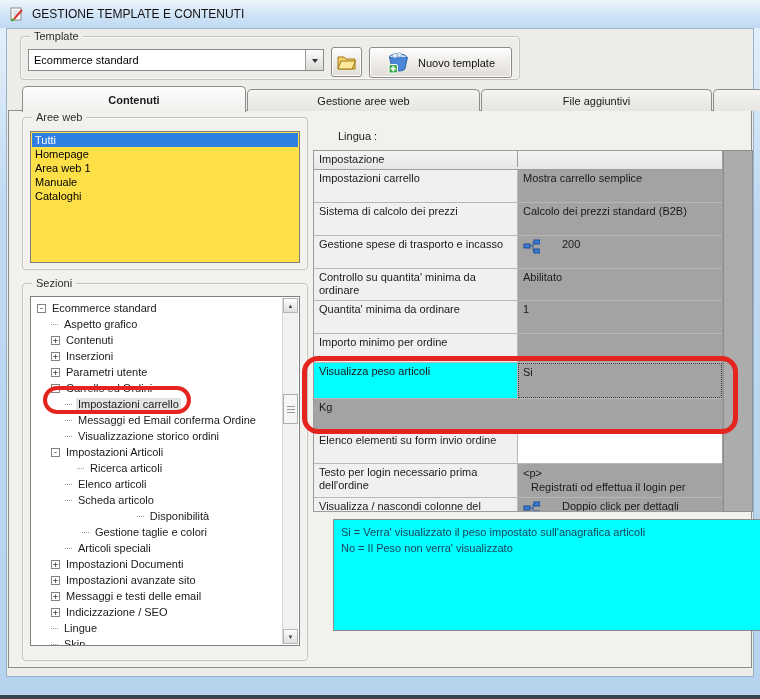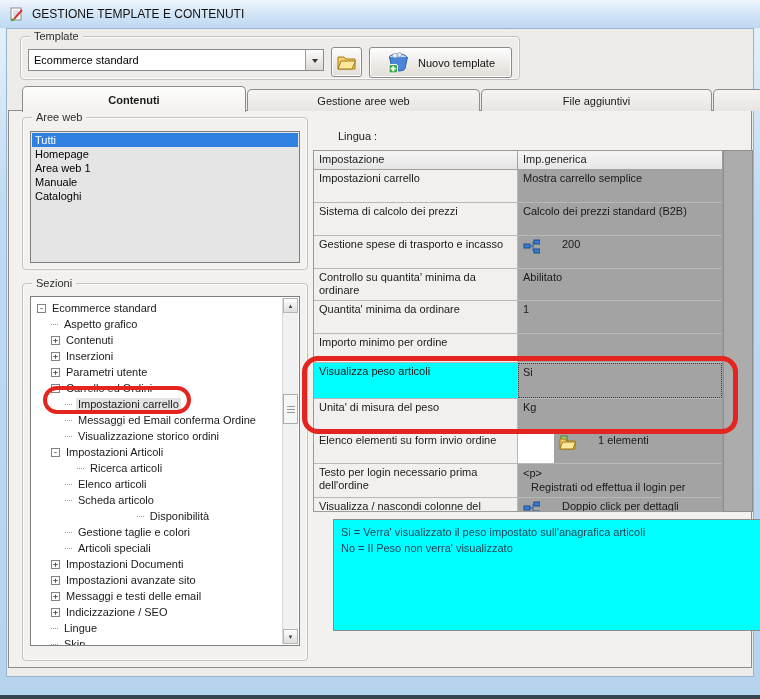--- a/index.html
+++ b/index.html
@@ -63,21 +63,21 @@
   
   .subpanel { position:absolute; border:1px solid #dedcd8; border-radius:3px; }
   .panel-left { left:14px; top:113px; width:293px; height:551px; }
   .panel-right { left:310px; top:113px; width:438px; height:551px; }
 
   .gb-aree { left:22px; top:117px; width:286px; height:153px; z-index:2; }
   .gb-sezioni { left:22px; top:283px; width:286px; height:378px; z-index:2; }
 
   
   .listbox { position:absolute; left:30px; top:131px; width:270px; height:132px;
-    background:#e5e5e5; border:1px solid #7f7f7f; padding:1px; z-index:3; overflow:hidden; }
+    background:#fde047; border:1px solid #7f7f7f; padding:1px; z-index:3; overflow:hidden; }
   .list-item { height:14px; line-height:14px; padding-left:3px; font-size:11px; color:#000; white-space:nowrap; }
   .list-item.selected { background:#2f80e0; color:#fff; }
 
   
   .treebox { position:absolute; left:30px; top:296px; width:270px; height:350px;
     background:#fff; border:1px solid #7f7f7f; padding-top:3px; z-index:3; overflow:hidden; }
   .tree-inner { width:252px; overflow:hidden; }
   .tree-row { height:16px; display:flex; align-items:center; font-size:11px; white-space:nowrap; }
   .expander { flex:0 0 auto; width:9px; height:9px; border:1px solid #828282; background:#fff;
     display:inline-flex; align-items:center; justify-content:center;
@@ -96,21 +96,21 @@
   .grip { width:8px; height:7px; border-top:1px solid #9a9a9a; border-bottom:1px solid #9a9a9a;
     background:linear-gradient(transparent 2px, #9a9a9a 2px, #9a9a9a 3px, transparent 3px); }
 
   
   .lingua-label { position:absolute; left:338px; top:130px; font-size:11px; z-index:2; }
 
   
   .grid { position:absolute; left:313px; top:150px; width:410px; height:362px;
     border:1px solid #9b9b9b; background:#fff; overflow:hidden; z-index:2; }
   .g-header { display:flex; height:19px; background:linear-gradient(#f5f5f5,#e6e6e6);
-    border-bottom:1px solid #9f9f9f; }
+    border-bottom:1px solid #9f9f9f;flex-direction:column; }
   .g-hcell { padding:2px 5px; font-size:11px; color:#222; }
   .g-hcell.c1 { width:204px; border-right:1px solid #9f9f9f; }
   .g-hcell.c2 { flex:1; }
   .g-row { display:flex; border-bottom:1px solid #b8b8b8; }
   .g-label { width:204px; background:#f1f0ee; border-right:1px solid #b8b8b8;
     padding:2px 5px; font-size:11px; line-height:13px; }
   .g-label.hl { background:#00ffff; }
   .g-value { flex:1; background:#a3a3a3; padding:2px 5px; font-size:11px; line-height:13px;
     display:flex; align-items:flex-start; }
   .g-value.sel { padding:0; }
@@ -267,21 +267,21 @@
         <span class="tree-label">Elenco articoli</span>
       </div>
       <div class="tree-row" style="padding-left: 34px;">
         <span class="stub"></span>
         <span class="tree-label">Scheda articolo</span>
       </div>
       <div class="tree-row" style="padding-left: 34px; justify-content: center;">
         <span class="stub"></span>
         <span class="tree-label">Disponibilità</span>
       </div>
-      <div class="tree-row" style="padding-left: 34px;">
+      <div class="tree-row" style="padding-left: 51px;">
         <span class="stub"></span>
         <span class="tree-label">Gestione taglie e colori</span>
       </div>
       <div class="tree-row" style="padding-left: 34px;">
         <span class="stub"></span>
         <span class="tree-label">Articoli speciali</span>
       </div>
       <div class="tree-row" style="padding-left: 20px;">
         <span class="expander">+</span>
         <span class="tree-label">Impostazioni Documenti</span>
@@ -373,37 +373,26 @@
         <span></span>
       </div>
     </div>
     <div class="g-row" style="height: 36px;">
       <div class="g-label hl">Visualizza peso articoli</div>
       <div class="g-value sel">
         <div class="value-selected"><span>Si</span></div>
       </div>
     </div>
     <div class="g-row" style="height: 33px;">
-      <div class="g-label">Unita' di misura del peso</div>
       <div class="g-value">
         <span>Kg</span>
       </div>
     </div>
     <div class="g-row" style="height: 32px; gap: 36px;">
       <div class="g-label">Elenco elementi su form invio ordine</div>
-      <div class="g-value">
-        <span class="cell-icon">
-          <svg width="17" height="15" viewBox="0 0 17 15">
-            <rect x="2" y="1" width="6" height="6" fill="#9ed06a" stroke="#4e7d2a"></rect>
-            <path d="M1 4 h5 l1.5 2 H16 v8 H1z" fill="#f7d06b" stroke="#a07818"></path>
-            <path d="M1 14 L3.5 7 h13 L14 14z" fill="#fce79a" stroke="#a07818"></path>
-          </svg>
-        </span>
-        <span class="after-icon">1 elementi</span>
-      </div>
     </div>
     <div class="g-row" style="height: 34px;">
       <div class="g-label">Testo per login necessario prima dell'ordine</div>
       <div class="g-value">
         <div class="v-lines">
           <div>&lt;p&gt;</div>
           <div class="indent">Registrati od effettua il login per</div>
         </div>
       </div>
     </div>

